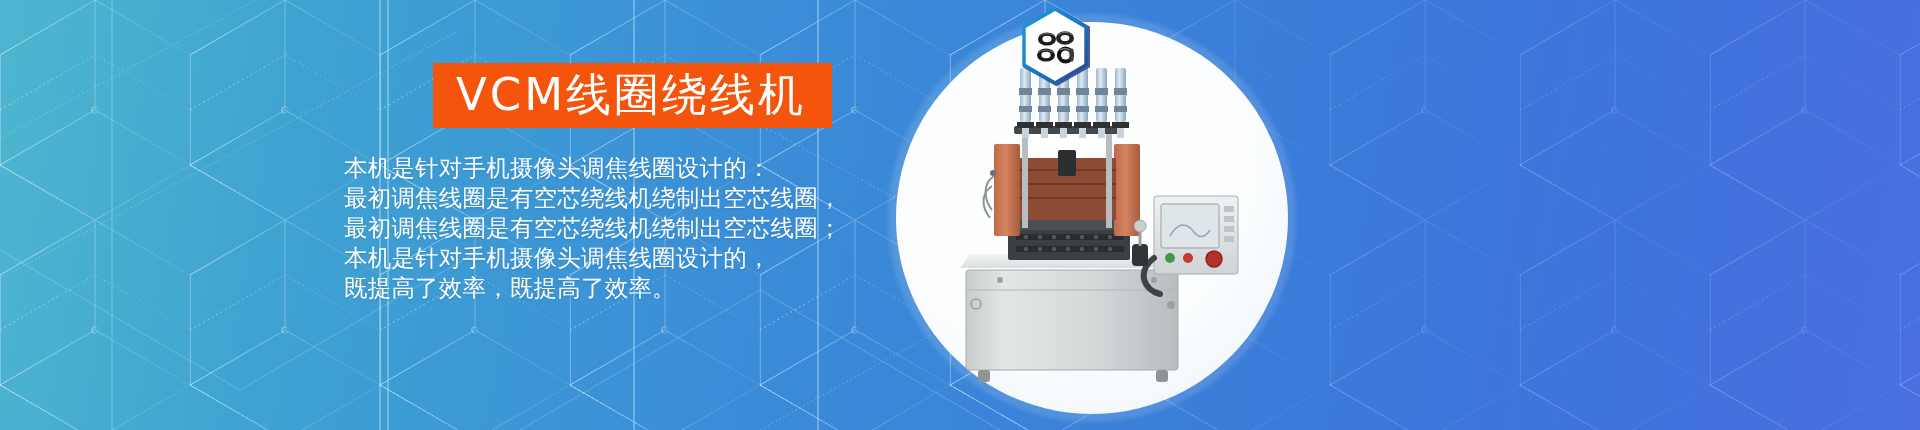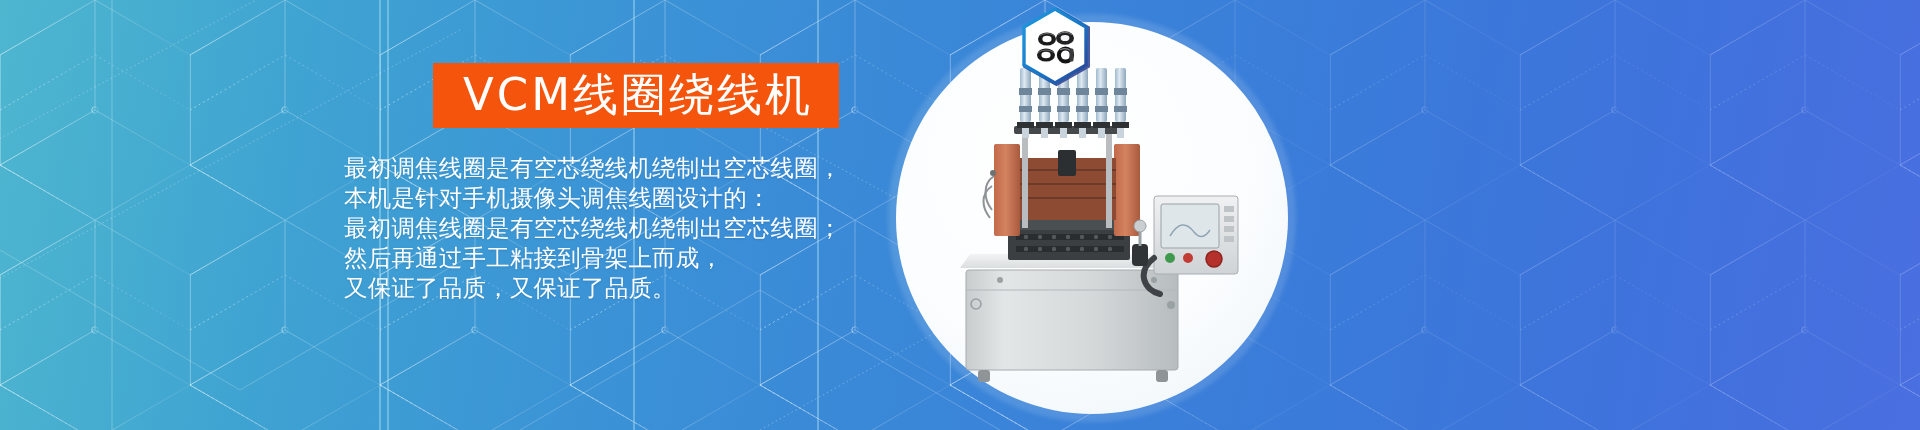--- a/index.html
+++ b/index.html
@@ -19,21 +19,21 @@
   .deco svg { display:block; width:100%; height:100%; }
 
   
   .text-col {
     position:absolute; left:0; top:0; width:960px; height:430px;
   }
 
   .title-box {
     position:absolute; left:433px; top:63px;
     background:#F4540C;
-    padding:9px 26px 11px 30px;
+    padding:9px 26px 11px 23px;
     line-height:1;
   }
   .title-box .title-text {
     display:block;
     color:#ffffff;
     font-size:45px;
     font-weight:400;
     letter-spacing:3px;
     white-space:nowrap;
     font-family:"DejaVu Sans","Liberation Sans",sans-serif;
@@ -138,25 +138,25 @@
     </svg>
   </div>
 
   <div class="text-col">
 
     <div class="title-box">
       <span class="title-text">VCM线圈绕线机</span>
     </div>
 
     <div class="body-text">
+      <div class="line">本机是针对手机摄像头调焦线圈设计的：</div>
       <div class="line">最初调焦线圈是有空芯绕线机绕制出空芯线圈，</div>
-      <div class="line">本机是针对手机摄像头调焦线圈设计的：</div>
       <div class="line">最初调焦线圈是有空芯绕线机绕制出空芯线圈；</div>
-      <div class="line">然后再通过手工粘接到骨架上而成，</div>
-      <div class="line">又保证了品质，又保证了品质。</div>
+      <div class="line">本机是针对手机摄像头调焦线圈设计的，</div>
+      <div class="line">既提高了效率，既提高了效率。</div>
     </div>
 
   </div>
 
   <div class="visual">
 
     <div class="disc-soft"></div>
     <div class="white-disc"></div>
 
     <div class="machine">

